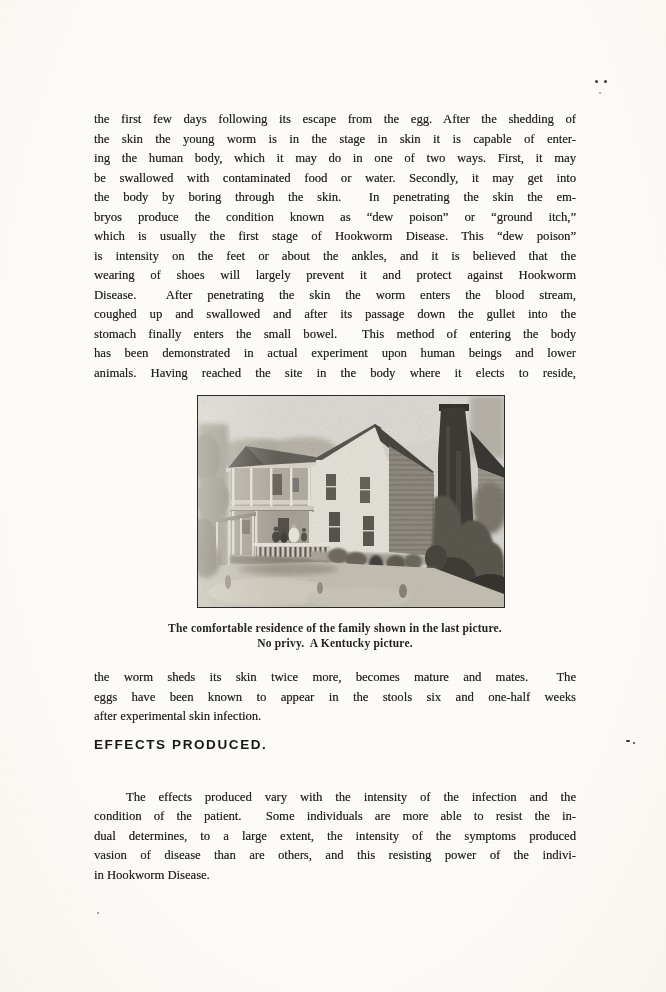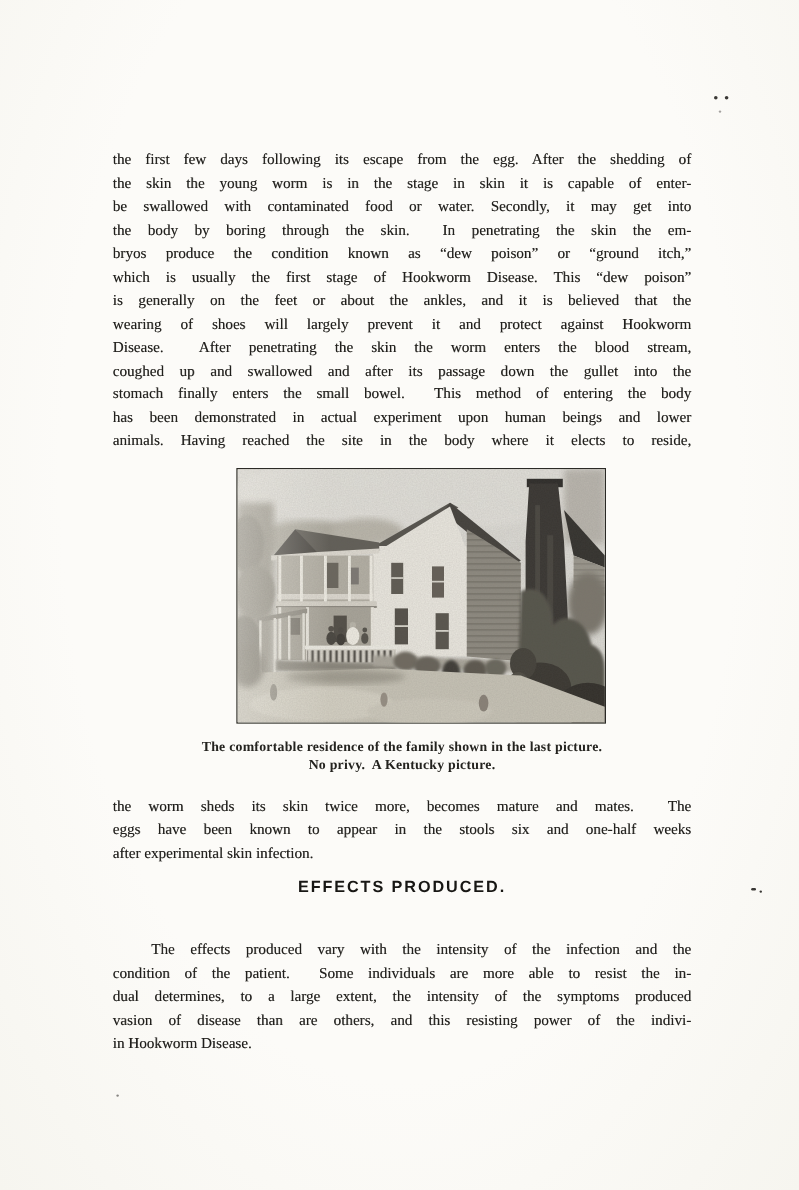--- a/index.html
+++ b/index.html
@@ -8,21 +8,21 @@
     width: 666px;
     height: 992px;
     background: radial-gradient(ellipse at 50% 40%, #fcfbf8 60%, #f6f5ef 100%);
     overflow: hidden;
     font-family: "Liberation Serif", "DejaVu Serif", serif;
     color: #1f1e1b;
   }
   .text-col {
     position: absolute;
     left: 94px;
-    top: 124px;
+    top: 110px;
     width: 482px;
   }
   .para {
     font-size: 12.6px;
     line-height: 19.5px;
     color: #201f1c;
     text-shadow: 0.25px 0 0 rgba(32,31,28,0.55);
   }
   .para .tline {
     text-align: justify;
@@ -51,21 +51,20 @@
   }
   .caption .tline { text-align: center; white-space: pre-wrap; }
 
   .p-gap { margin-top: 17px; }
   .section-heading {
     margin: 10px 0 9px 0;
     font-family: "Liberation Sans", "DejaVu Sans", sans-serif;
     font-weight: bold;
     font-size: 13.5px;
     letter-spacing: 1.6px;
-    text-align: center;
     color: #181714;
   }
 
   .speck { position: absolute; background: #3a3835; border-radius: 50%; }
   .s1a { left: 595px; top: 80px; width: 3px; height: 3px; }
   .s1b { left: 604px; top: 80px; width: 3px; height: 3px; }
   .s1c { left: 599px; top: 92px; width: 2px; height: 2px; opacity: 0.45; }
   .s2a { left: 626px; top: 740px; width: 4px; height: 2px; border-radius: 1px; }
   .s2b { left: 633px; top: 742px; width: 2px; height: 2px; }
   .s3  { left: 97px;  top: 912px; width: 2px; height: 2px; opacity: 0.6; }
@@ -80,25 +79,26 @@
   <span class="speck s1c"></span>
   <span class="speck s2a"></span>
   <span class="speck s2b"></span>
   <span class="speck s3"></span>
 
   <main class="text-col">
 
     <div class="para all-just">
         <div class="tline">the first few days following its escape from the egg. After the shedding of</div>
         <div class="tline">the skin the young worm is in the stage in skin it is capable of enter-</div>
+        <div class="tline">ing the human body, which it may do in one of two ways. First, it may</div>
         <div class="tline">be swallowed with contaminated food or water. Secondly, it may get into</div>
         <div class="tline">the body by boring through the skin.  In penetrating the skin the em-</div>
         <div class="tline">bryos produce the condition known as “dew poison” or “ground itch,”</div>
         <div class="tline">which is usually the first stage of Hookworm Disease. This “dew poison”</div>
-        <div class="tline">is generally on the feet or about the ankles, and it is believed that the</div>
+        <div class="tline">is intensity on the feet or about the ankles, and it is believed that the</div>
         <div class="tline">wearing of shoes will largely prevent it and protect against Hookworm</div>
         <div class="tline">Disease.  After penetrating the skin the worm enters the blood stream,</div>
         <div class="tline">coughed up and swallowed and after its passage down the gullet into the</div>
         <div class="tline">stomach finally enters the small bowel.  This method of entering the body</div>
         <div class="tline">has been demonstrated in actual experiment upon human beings and lower</div>
         <div class="tline">animals. Having reached the site in the body where it elects to reside,</div>
       </div>
 
     <figure>
       <div class="photo-frame" role="img" aria-label="Black-and-white photograph of a comfortable two-story frame farmhouse with a double-deck porch, people seated on the lower porch behind a slatted railing, a tall dark stone chimney on the right gable end, surrounded by trees, bushes and tall grass">

